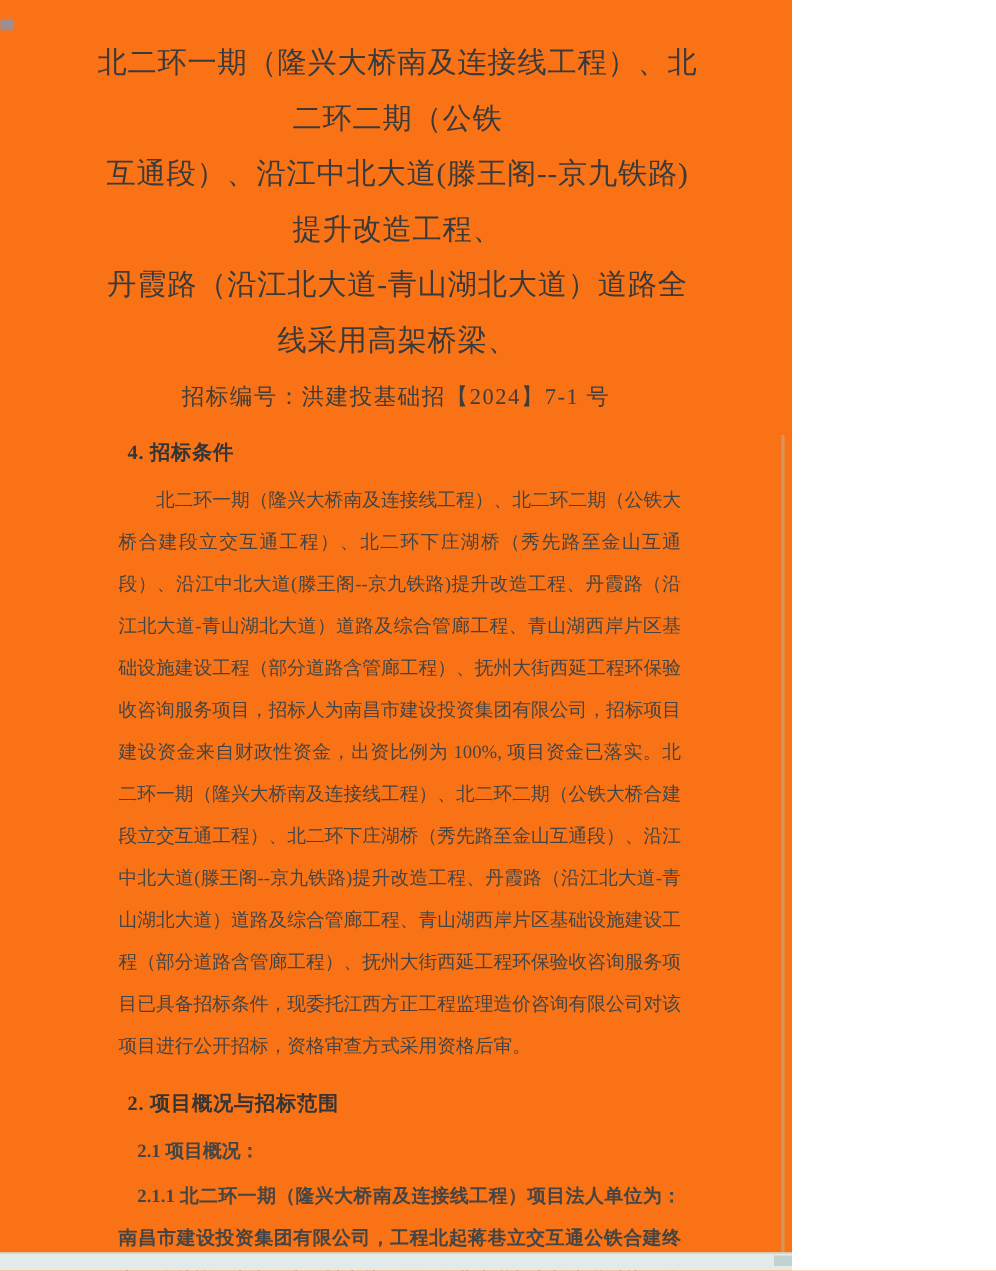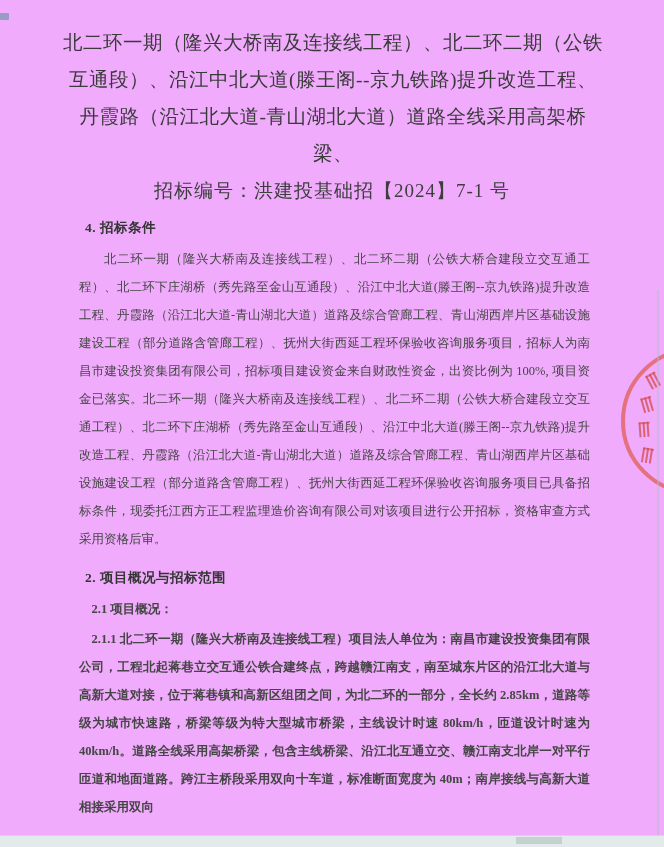--- a/index.html
+++ b/index.html
@@ -6,39 +6,39 @@
     margin: 0;
     padding: 0;
     width: 664px;
     height: 847px;
     overflow: hidden;
     background: #ffffff;
     font-family: "Liberation Serif", "DejaVu Serif", serif;
   }
   .page {
     position: relative;
-    width: 664px;
+    width: 528px;
     height: 847px;
-    background: #f0abfc;
+    background: #f97316;
     overflow: hidden;
   }
   
   .title {
     margin: 24px 60px 0 62px;
     text-align: center;
     font-size: 19.5px;
     line-height: 37px;
     letter-spacing: 0.5px;
     color: #3a3a3a;
     font-weight: normal;
   }
   .tender-no {
     margin-top: 7px;
     text-align: center;
-    font-size: 19px;
+    font-size: 15px;
     line-height: 24px;
     letter-spacing: 1px;
     color: #3d3d3d;
   }
   
   .docbody {
     position: relative;
     margin: 14px 74px 0 79px;
     font-size: 12.5px;
     line-height: 28px;

